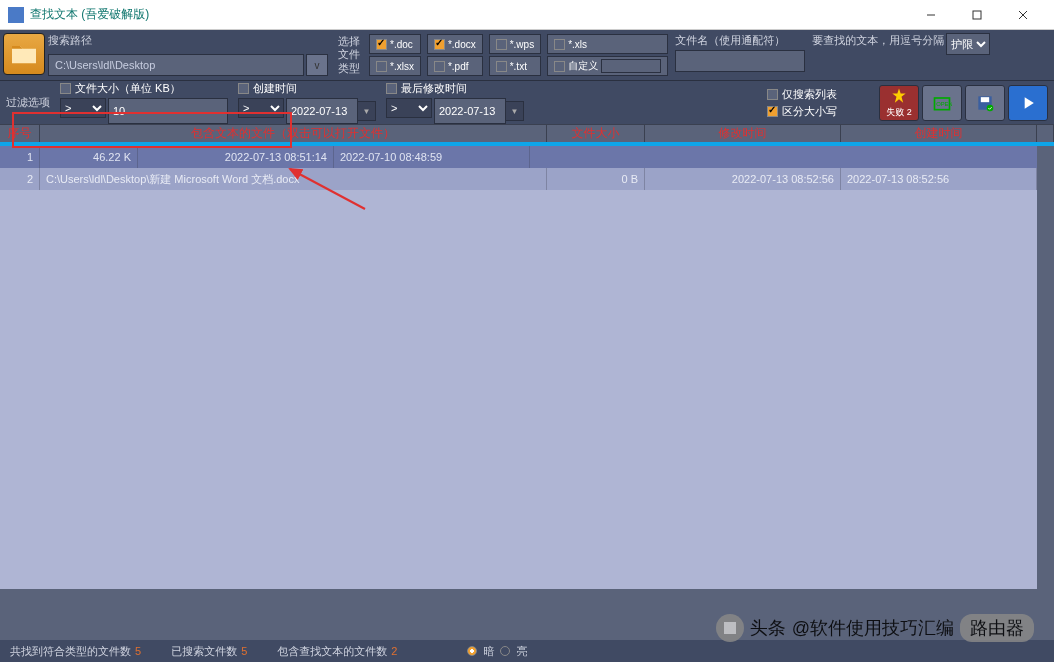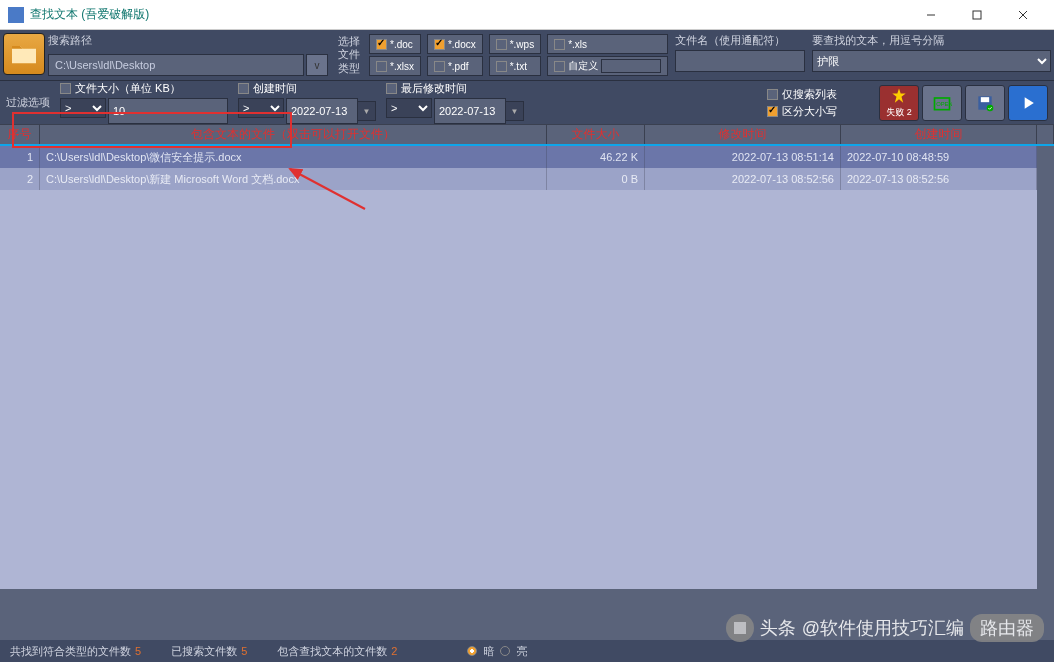--- a/index.html
+++ b/index.html
@@ -25,21 +25,21 @@
 .ft-grid { display: grid; grid-template-columns: repeat(4, auto); gap: 2px 6px; }
 .ft-item { display: flex; align-items: center; gap: 3px; background: #5a637a; border: 1px solid #2a3040; padding: 2px 6px; font-size: 10px; height: 20px; }
 .ft-item.custom input { width: 60px; background: #5a637a; border: 1px solid #2a3040; height: 14px; }
 .chk { width: 11px; height: 11px; border: 1px solid #888; background: #5a637a; display: inline-block; }
 .chk.checked { background: #f0a030; position: relative; }
 .chk.checked::after { content: "✓"; position: absolute; top: -3px; left: 0; color: #000; font-size: 10px; font-weight: bold; }
 
 .filename-group { display: flex; flex-direction: column; gap: 2px; width: 130px; margin-left: 4px; }
 .filename-group input { background: #5a637a; border: 1px solid #2a3040; height: 22px; }
 
-.search-text-group { display: flex; flex-direction: column; gap: 2px; flex: 1; margin-left: 4px; }
+.search-text-group { display: flex; flex-direction: row; gap: 2px; flex: 1; margin-left: 4px; }
 .search-text-group select { background: #5a637a; border: 1px solid #2a3040; color: #fff; height: 22px; font-size: 11px; }
 
 .row2 { display: flex; align-items: center; height: 44px; padding: 3px 6px; gap: 10px; border-top: 1px solid #2a3040; }
 .filter-label { font-size: 11px; color: #d0d4e0; }
 .filter-group { display: flex; flex-direction: column; gap: 2px; }
 .filter-group .ctrl-row { display: flex; gap: 2px; }
 .filter-group select { background: #3a4258; border: 1px solid #2a3040; color: #fff; height: 20px; font-size: 11px; width: 46px; }
 .filter-group input { background: #5a637a; border: 1px solid #2a3040; color: #fff; height: 26px; font-size: 11px; padding: 0 4px; width: 120px; }
 .date-in { display:flex; align-items:center; }
 .date-in input { width: 72px; }
@@ -49,21 +49,21 @@
 .opt-item { display: flex; align-items: center; gap: 4px; font-size: 11px; }
 
 .action-btns { display: flex; gap: 3px; }
 .abtn { width: 40px; height: 36px; border: 1px solid #2a3040; border-radius: 3px; display: flex; flex-direction: column; align-items: center; justify-content: center; cursor: pointer; font-size: 9px; }
 .abtn.red { background: #9a3030; margin-left: 32px; }
 .abtn.gray { background: #6a738c; }
 .abtn.blue { background: #2a6fd0; }
 .abtn svg { width: 20px; height: 20px; }
 
 .table-area { position: relative; }
-.table-head { display: flex; background: #5a637a; border-bottom: 2px solid #0ea5e9; height: 22px; }
+.table-head { display: flex; background: #5a637a; border-bottom: 4px solid #0ea5e9; height: 22px; }
 .th { border-right: 1px solid #3a4050; border-top: 1px solid #3a4050; display: flex; align-items: center; justify-content: center; color: #e03030; font-size: 12px; font-weight: normal; }
 .th.c0 { width: 40px; }
 .th.c1 { flex: 1; }
 .th.c2 { width: 98px; }
 .th.c3 { width: 196px; }
 .th.c4 { width: 196px; }
 .th.scroll-gap { width: 17px; background:#5a637a; }
 
 .table-body { background: #afb5d4; height: 443px; position: relative; }
 .tr { display: flex; height: 22px; align-items: center; font-size: 11px; }
@@ -79,21 +79,21 @@
 
 .red-box { position: absolute; border: 2px solid #e03030; pointer-events: none; }
 .arrow { position: absolute; pointer-events: none; }
 
 .statusbar { position: absolute; bottom: 0; left: 0; right: 0; height: 22px; background: #404a63; display: flex; align-items: center; padding: 0 10px; gap: 30px; font-size: 11px; color: #d0d4e0; }
 .statusbar .val { color: #e07030; margin-left: 4px; }
 .theme-toggle { display: flex; align-items: center; gap: 6px; margin-left: 40px; }
 .radio { width: 10px; height: 10px; border-radius: 50%; border: 1px solid #888; display: inline-block; }
 .radio.on { background: radial-gradient(#fff 30%, #f0a030 35%); }
 
-.watermark { position: absolute; right: 10px; bottom: 20px; display: flex; align-items: center; gap: 6px; color: #ffffff; font-size: 18px; opacity: 0.85; }
+.watermark { position: absolute; right: 20px; bottom: 20px; display: flex; align-items: center; gap: 6px; color: #000000; font-size: 18px; opacity: 0.85; }
 .watermark .wm-icon { width: 28px; height: 28px; border-radius: 50%; background: #888; display:flex;align-items:center;justify-content:center; }
 .watermark .wm-badge { background:#888; border-radius:12px; padding:2px 10px; font-size:18px; }
 </style>
 </head>
 <body>
 
 <div class="titlebar">
   <div class="icon"></div>
   <div class="title">查找文本 (吾爱破解版)</div>
   <div class="winbtn">
@@ -269,21 +269,20 @@
     <div class="th c1">包含文本的文件（双击可以打开文件）</div>
     <div class="th c2">文件大小</div>
     <div class="th c3">修改时间</div>
     <div class="th c4">创建时间</div>
     <div class="th scroll-gap"></div>
   </div>
   <div style="display:flex;">
     <div class="table-body" style="flex:1;">
       <div class="tr sel">
         <div class="td c0">1</div>
-        <div class="td c1">C:\Users\ldl\Desktop\微信安全提示.docx</div>
         <div class="td c2">46.22 K</div>
         <div class="td c3">2022-07-13 08:51:14</div>
         <div class="td c4">2022-07-10 08:48:59</div>
       </div>
       <div class="tr alt">
         <div class="td c0">2</div>
         <div class="td c1">C:\Users\ldl\Desktop\新建 Microsoft Word 文档.docx</div>
         <div class="td c2">0 B</div>
         <div class="td c3">2022-07-13 08:52:56</div>
         <div class="td c4">2022-07-13 08:52:56</div>

